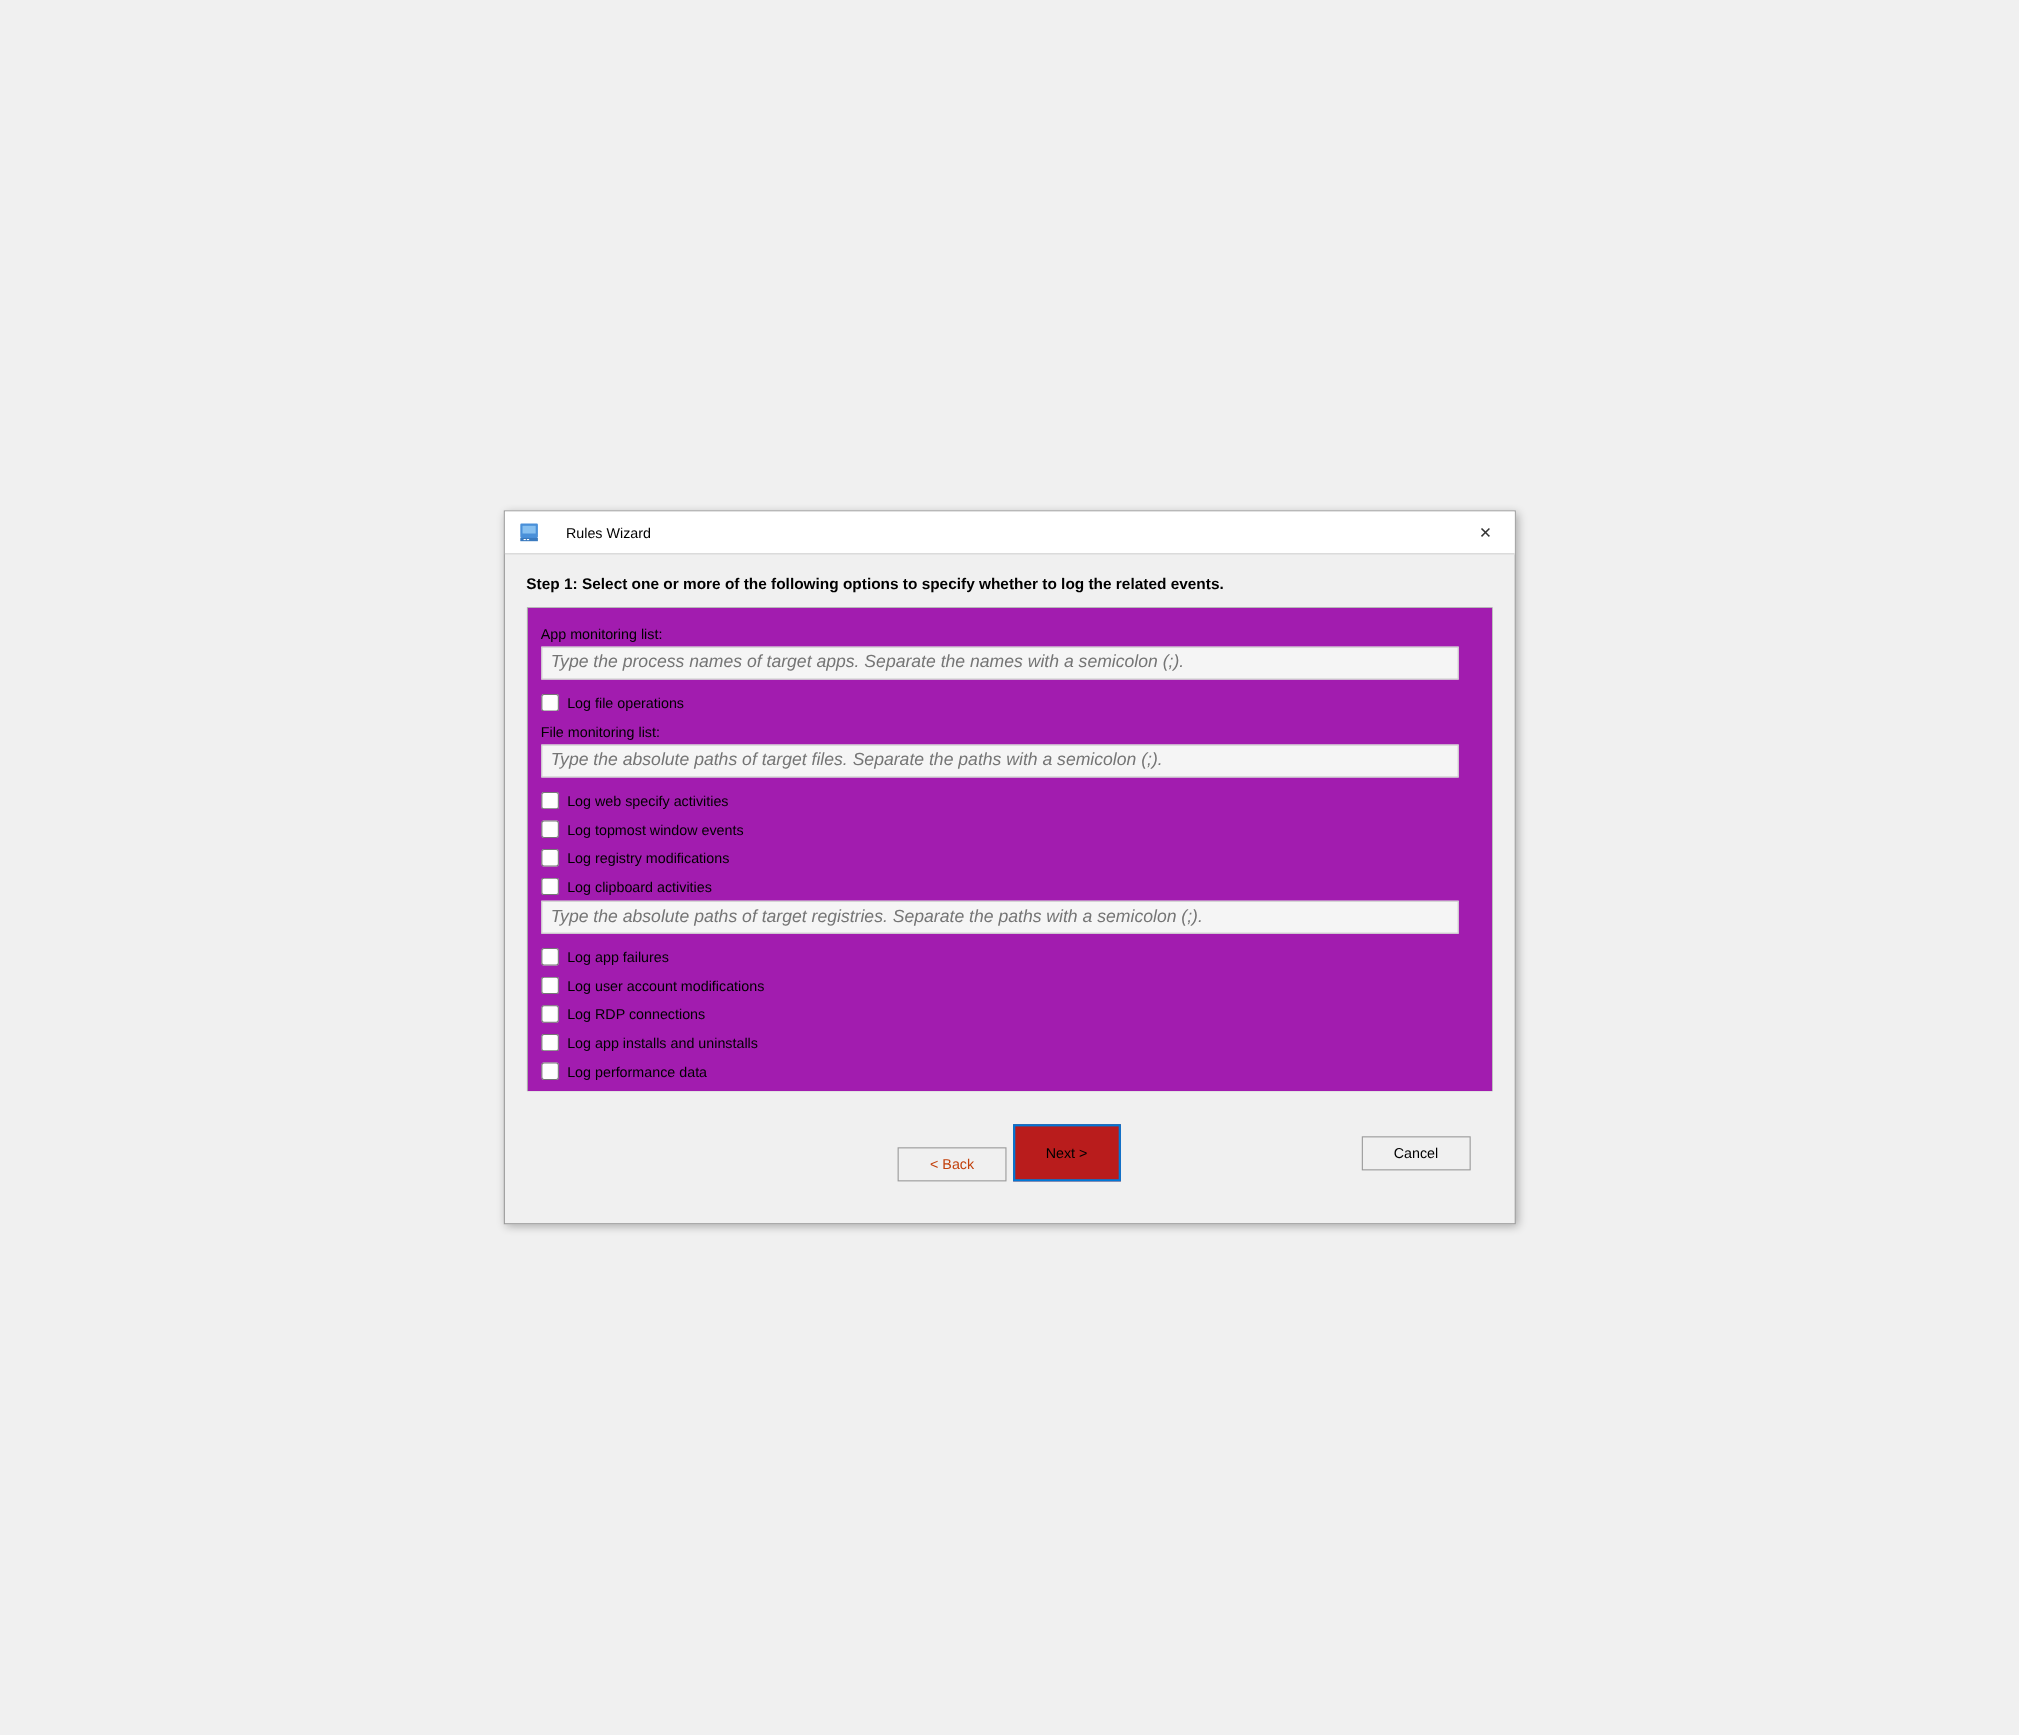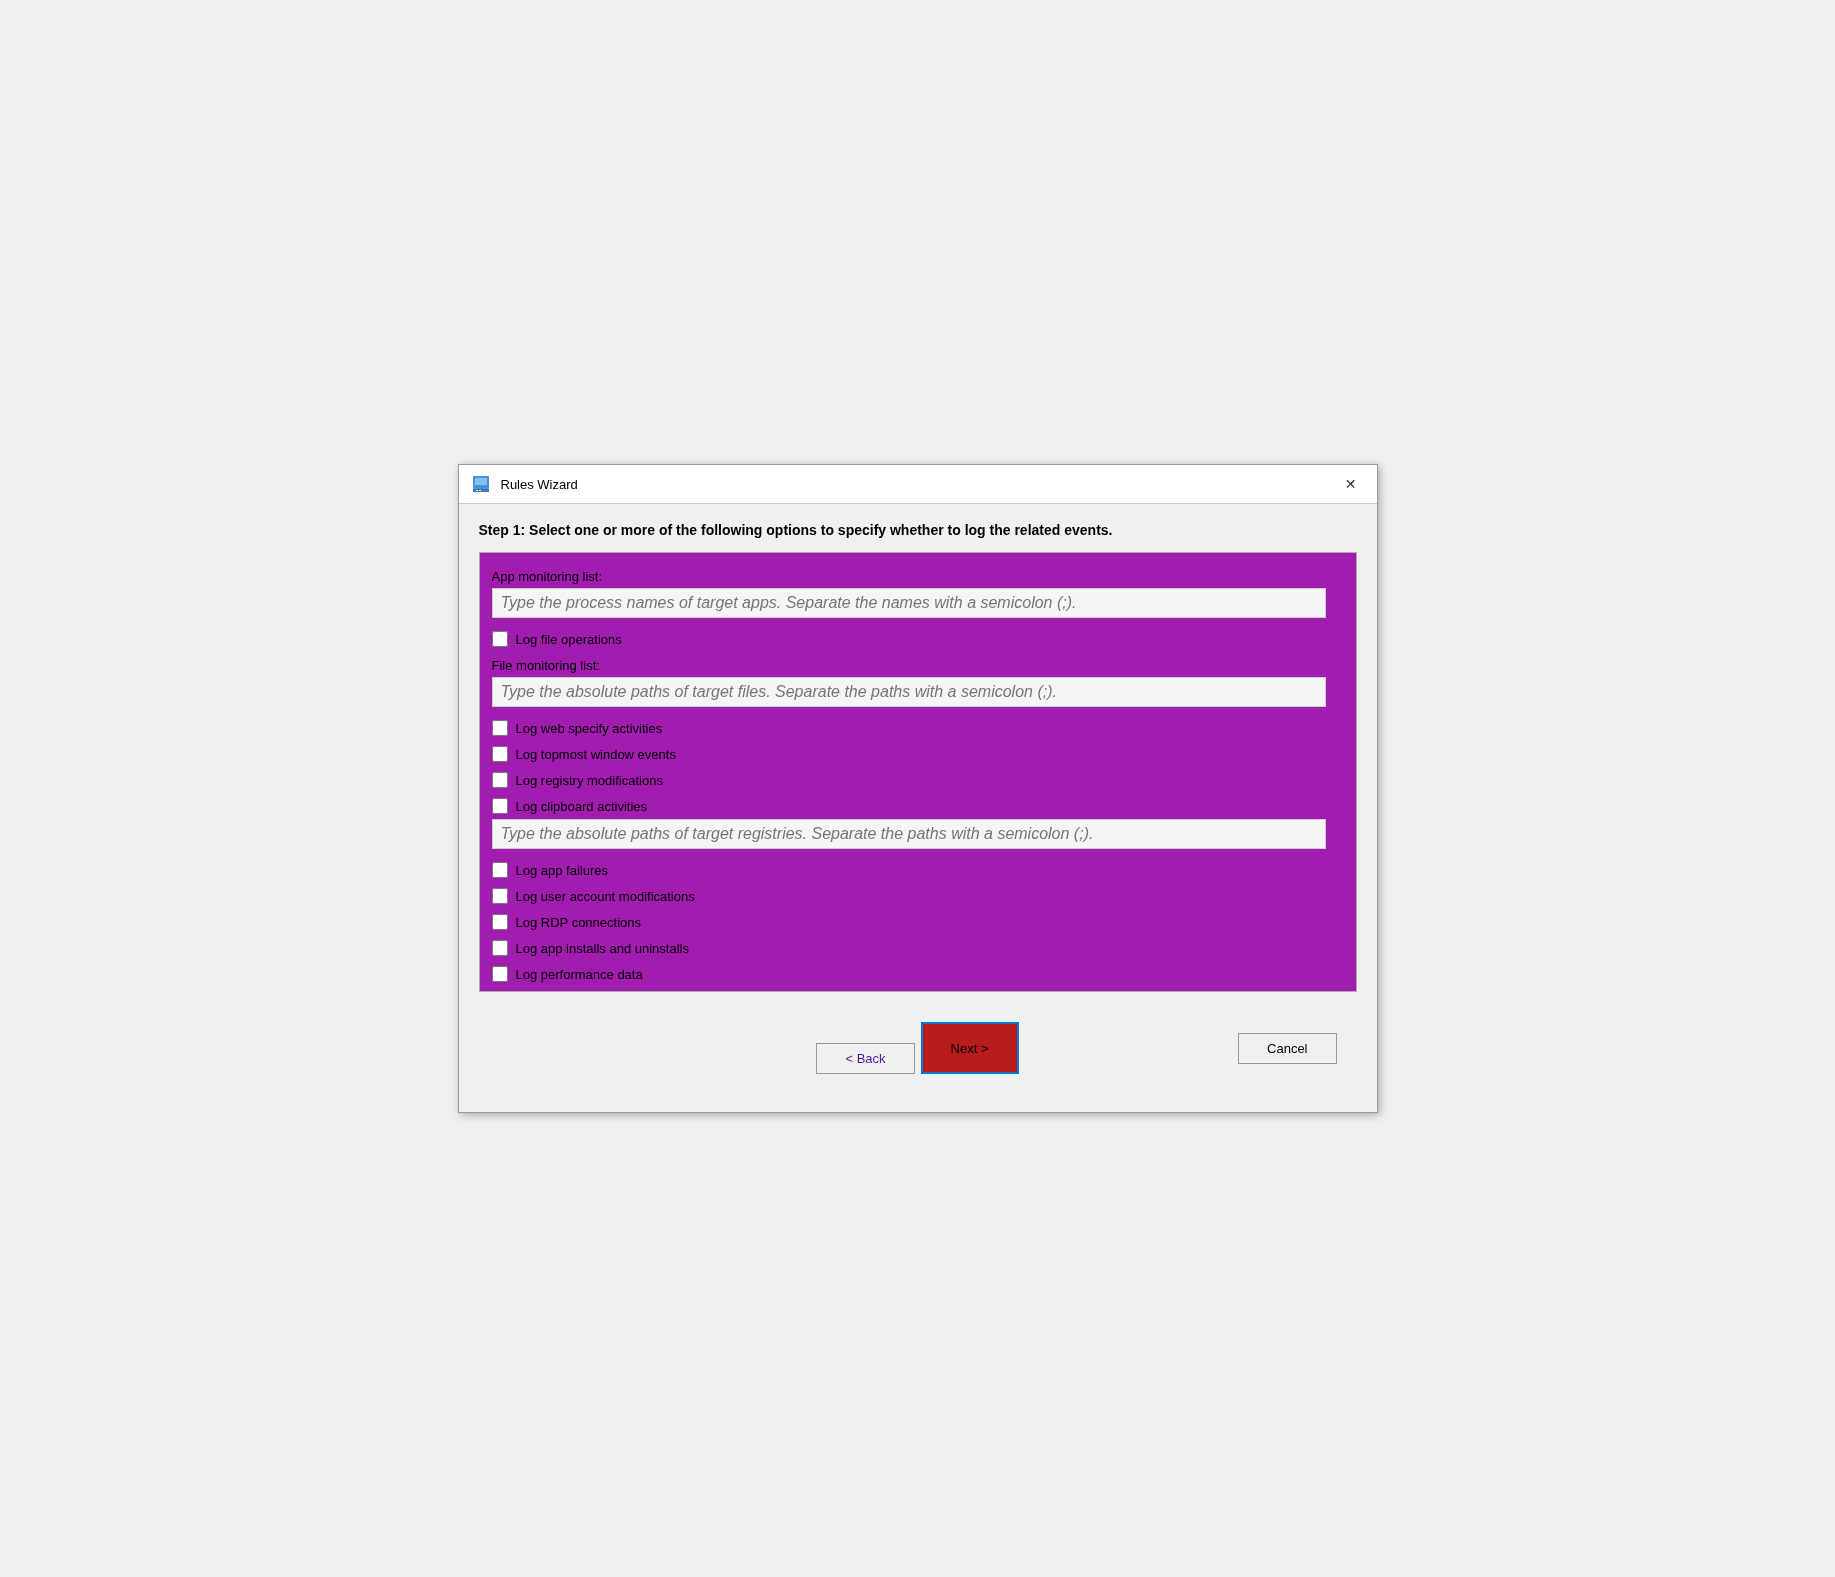--- a/index.html
+++ b/index.html
@@ -31,21 +31,21 @@
       padding: 8px 12px;
       display: flex;
       align-items: center;
       justify-content: space-between;
       border-bottom: 1px solid #ccc;
     }
 
     .title-bar-left {
       display: flex;
       align-items: center;
-      gap: 10px;
+      gap: 24px;
     }
 
     .title-bar-icon {
       width: 20px;
       height: 20px;
       display: flex;
       align-items: center;
       justify-content: center;
       font-size: 16px;
     }
@@ -122,21 +122,21 @@
     .btn {
       padding: 7px 28px;
       font-size: 13px;
       cursor: pointer;
       border: 1px solid #999;
       background: #f0f0f0;
       min-width: 90px;
     }
 
     .btn:disabled {
-      color: #4c1d95;
+      color: #c2410c;
       cursor: default;
       margin-top: 21px;
     }
 
     .btn-next {
       border: 2px solid #0078d7;
       background: #b91c1c;
     }
 
     

